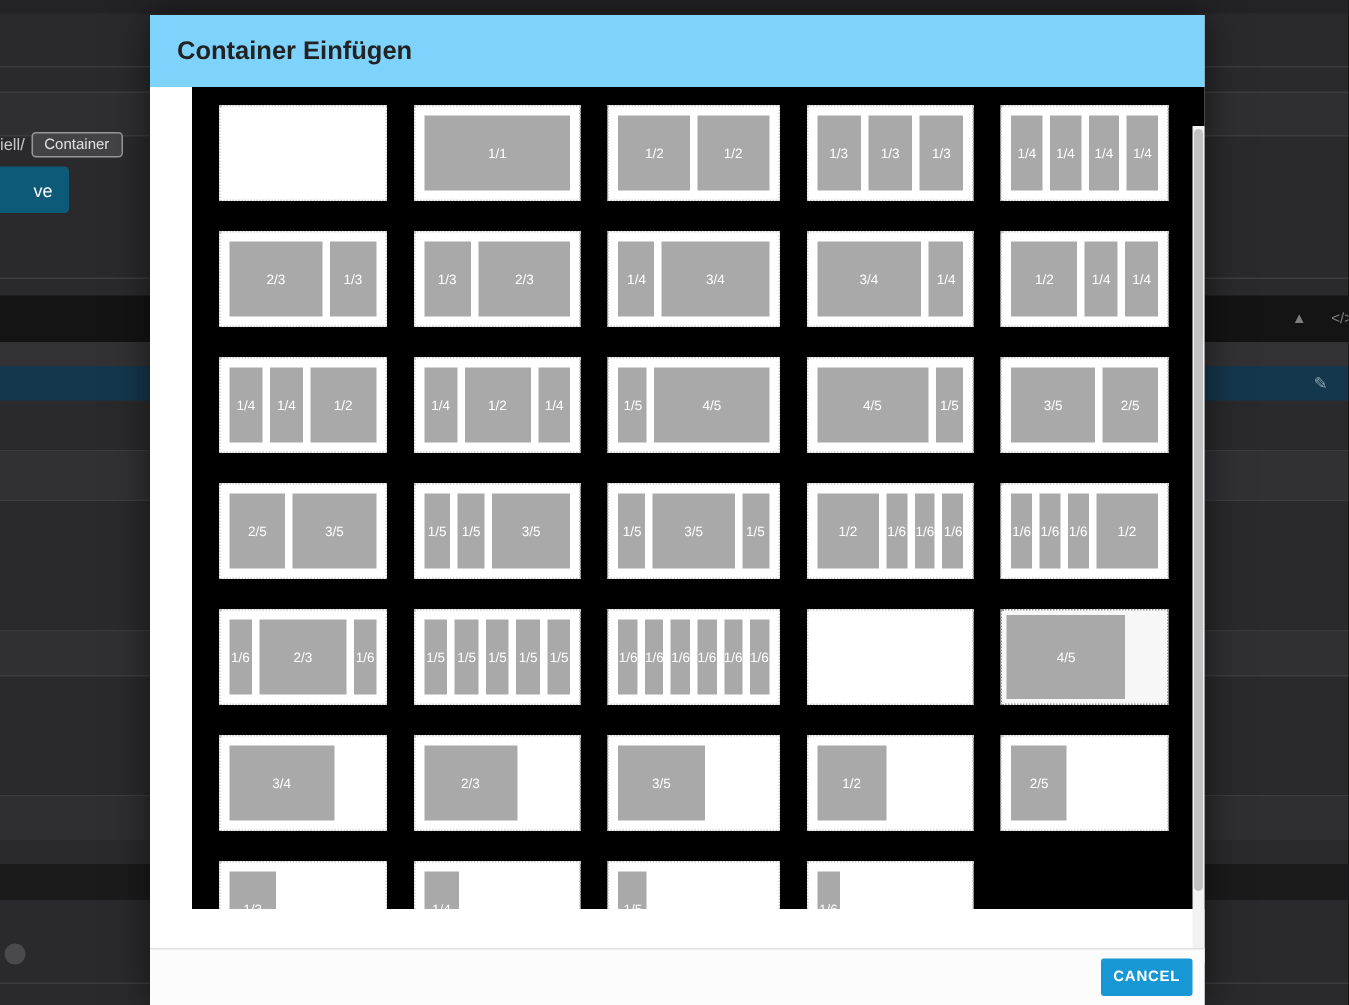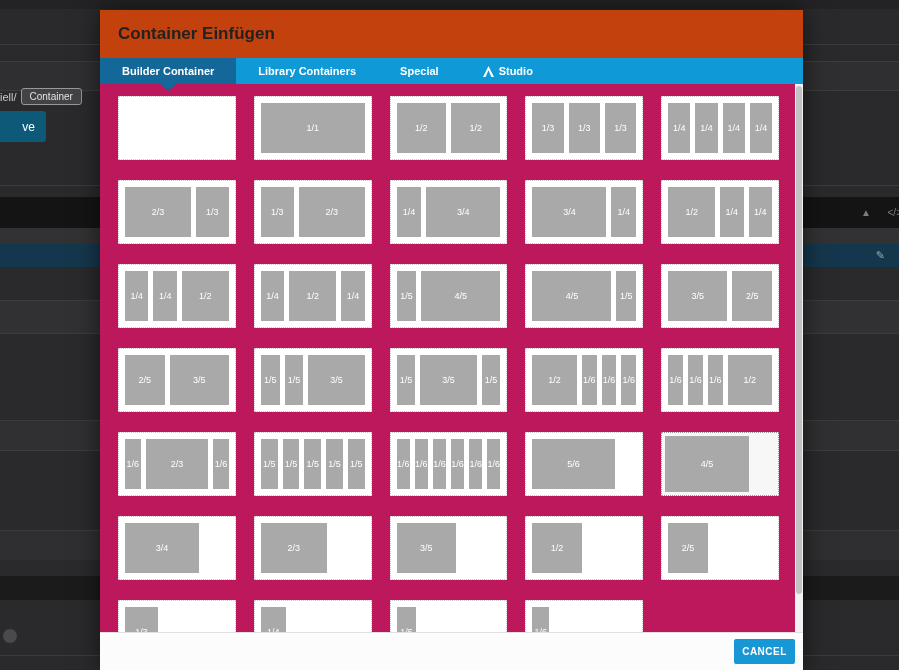--- a/index.html
+++ b/index.html
@@ -14,33 +14,33 @@
   .bg-editbtn { background:#434345; border:1px solid #98989a; border-radius:3px; color:#e2e2e2; font-size:10px; padding:2px 8px; }
   .bg-savebtn { position:absolute; top:111px; left:-14px; width:60px; height:31px; background:#0d5a78; border-radius:3px; color:#fff; font-size:12px; display:flex; align-items:center; justify-content:flex-end; padding-right:11px; }
   .bg-blackbar { position:absolute; top:197px; left:0; width:899px; height:31px; background:#141415; }
   .bg-blackbar .bicon { position:absolute; top:0; height:31px; display:flex; align-items:center; color:#7d7d7f; font-size:10px; }
   .bg-bluebar { position:absolute; top:244px; left:0; width:899px; height:23px; background:#15374d; }
   .bg-bluebar .bicon { position:absolute; top:0; height:23px; right:14px; display:flex; align-items:center; color:#8fa6b5; font-size:11px; }
   .bg-circle { position:absolute; top:629px; left:3px; width:14px; height:14px; border-radius:50%; background:#4a4a4c; }
 
   
   .modal { position:absolute; left:100px; top:10px; width:703px; height:660px; background:#fff; box-shadow:0 0 24px rgba(0,0,0,.55); }
-  .modal-header { position:relative; height:48px; display:flex; align-items:center; justify-content:space-between; padding:0 11px 0 18px; background:#c2410c; }
+  .modal-header { position:relative; height:48px; display:flex; align-items:center; justify-content:space-between; padding:0 11px 0 18px; background:#7dd3fc; }
   .modal-title { font-size:17px; font-weight:bold; color:#222; }
   .search-input { width:120px; height:22px; border:1px solid #2b8bc6; border-radius:3px; font-size:11px; padding:0 6px; color:#333; outline:none; font-family:"Liberation Sans", sans-serif; }
   .search-input::placeholder { color:#454545; opacity:1; }
 
   .tabbar { position:relative; height:26px; background:#0f99d6; display:flex; z-index:3; }
   .tab { position:relative; display:flex; align-items:center; gap:5px; padding:0 22px; color:#fff; font-size:11px; font-weight:bold; cursor:pointer; }
   .tab.active { background:#136899; }
   .tab.active::after { content:''; position:absolute; left:50%; bottom:-7px; margin-left:-8px;
      border-left:8px solid transparent; border-right:8px solid transparent; border-top:7px solid #136899; }
   .tab .logo { width:11px; height:11px; display:inline-block; }
 
-  .modal-content { position:relative; height:548px; overflow:hidden; background:#be185d; }
+  .modal-content { position:relative; height:548px; overflow:hidden; background:#000000;margin-left:28px; }
   .grid { display:grid; grid-template-columns:repeat(5, 1fr); gap:20px 18px; padding:12px 24px 0 18px; }
   .cell { height:64px; border:1px dotted #c9c9c9; padding:6px; display:flex; gap:5px; background:#fff; cursor:pointer; }
   .cell.hover { border:1px dotted #979797; background:#f7f7f7; padding:3px; }
   .block { flex-basis:0; background:#a9a9a9; display:flex; align-items:center; justify-content:center; min-width:8px; }
   .block span { color:#fff; font-size:9px; }
   .spacer { flex-basis:0; }
 
   .scrollbar { position:absolute; top:74px; right:0; width:8px; height:558px; background:#f2f2f2; z-index:4; }
   .scroll-thumb { position:absolute; top:2px; left:1px; width:6px; height:508px; background:#c2c2c2; border-radius:3px; }
 
@@ -82,39 +82,20 @@
   <div class="bg-circle"></div>
   <div class="hline" style="top:655px"></div>
 </div>
 
 <div class="modal">
 
   <div class="modal-header">
     <div class="modal-title">Container Einfügen</div>
   </div>
 
-  <div class="tabbar">
-    <div class="tab active">
-      <span>Builder Container</span>
-    </div>
-    <div class="tab">
-      <span>Library Containers</span>
-    </div>
-    <div class="tab">
-      <span>Special</span>
-    </div>
-    <div class="tab">
-      <span class="logo">
-        <svg viewBox="0 0 12 12" width="11" height="11">
-            <path fill="#ffffff" d="M6 0 L12 12 H9.2 L6 4.6 L2.8 12 H0 Z"></path>
-          </svg>
-      </span>
-      <span>Studio</span>
-    </div>
-  </div>
 
   <div class="modal-content">
     <div class="grid">
         <div class="cell"></div>
         <div class="cell">
           <div class="block" style="flex-grow: 1000;">
             <span>1/1</span>
           </div>
         </div>
         <div class="cell">
@@ -339,23 +320,20 @@
             <span>1/6</span>
           </div>
           <div class="block" style="flex-grow: 167;">
             <span>1/6</span>
           </div>
           <div class="block" style="flex-grow: 167;">
             <span>1/6</span>
           </div>
         </div>
         <div class="cell">
-          <div class="block" style="flex-grow: 833;">
-            <span>5/6</span>
-          </div>
           <div class="spacer" style="flex-grow: 167;"></div>
         </div>
         <div class="cell hover">
           <div class="block" style="flex-grow: 800;">
             <span>4/5</span>
           </div>
           <div class="spacer" style="flex-grow: 200;"></div>
         </div>
         <div class="cell">
           <div class="block" style="flex-grow: 750;">

